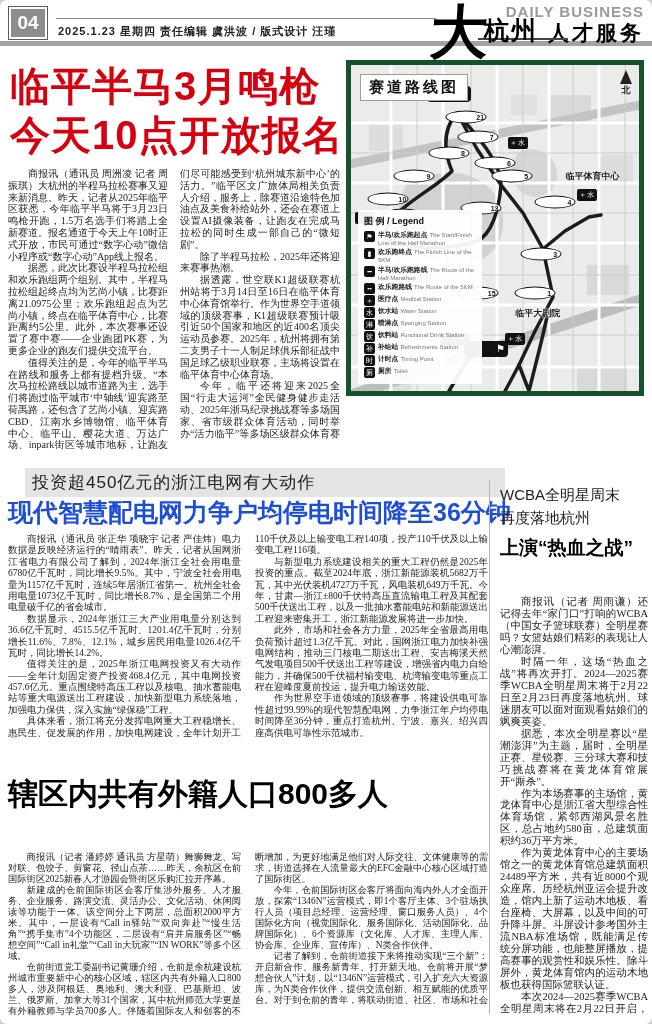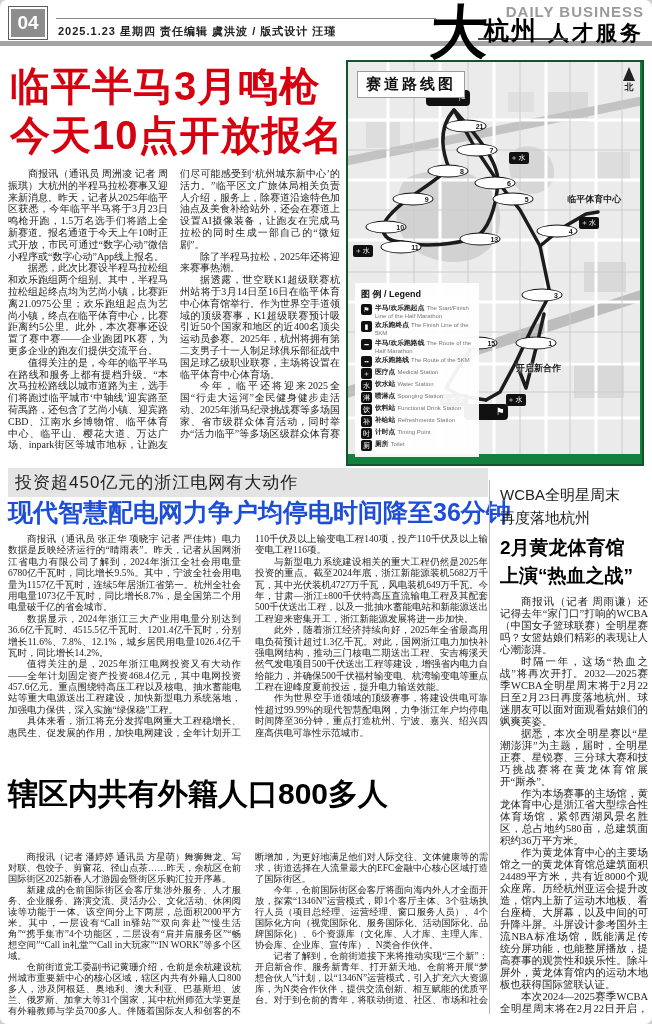--- a/index.html
+++ b/index.html
@@ -23,22 +23,22 @@
 
   
   .lead-hed{position:absolute;left:10px;top:62px;width:332px;font-size:40px;line-height:1.22;
             font-weight:900;color:#d7000f;letter-spacing:1px;white-space:nowrap;}
   .copy{text-align:justify;color:#222;}
   .copy p{margin:0;text-indent:2em;}
   .lead-body{position:absolute;left:8px;top:168px;width:332px;height:294px;overflow:hidden;
              font-size:10px;line-height:1.18;column-count:2;column-gap:12px;}
 
   
-  .map{position:absolute;left:346px;top:60px;width:298px;height:406px;box-sizing:border-box;
-       border:2px solid #14532d;background:#15803d;overflow:hidden;}
+  .map{position:absolute;left:346px;top:60px;width:298px;height:336px;box-sizing:border-box;
+       border:5px solid #14532d;background:#8b5cf6;overflow:hidden;}
   .map svg{position:absolute;left:0;top:0;}
   .map-title{position:absolute;left:9px;top:9px;background:#fff;border:1px solid #9c9c9c;
              padding:3px 8px;font-size:15px;font-weight:900;letter-spacing:3px;color:#111;z-index:5;}
   .north{position:absolute;right:7px;top:5px;z-index:5;text-align:center;}
   .north .tri{width:0;height:0;border-left:6px solid transparent;border-right:6px solid transparent;
               border-bottom:14px solid #222;margin:0 auto;}
   .north .n-label{font-size:9px;font-weight:bold;color:#222;}
   .legend{position:absolute;left:7px;bottom:7px;width:124px;background:rgba(255,255,255,.94);
           padding:5px 6px;z-index:5;box-sizing:border-box;}
   .legend h4{margin:0 0 3px 0;font-size:9px;color:#111;}
@@ -52,21 +52,21 @@
   .mk-km{width:11px;height:11px;border-radius:50%;background:#fff;border:1px solid #111;
          font-size:7px;line-height:11px;text-align:center;font-weight:bold;color:#111;}
   .mk-station{background:#111;color:#fff;font-size:7px;line-height:10px;padding:1px 2px;
               letter-spacing:1px;border-radius:2px;white-space:nowrap;}
   .mk-start{width:16px;height:16px;background:#111;color:#fff;border-radius:4px;font-size:10px;
             line-height:16px;text-align:center;}
   .mk-label{font-size:9px;font-weight:900;color:#1a1a1a;white-space:nowrap;
             text-shadow:0 0 2px #fff,0 0 2px #fff;}
 
   
-  .kicker{position:absolute;left:8px;top:468px;width:466px;background:#e4e4e4;color:#222;
+  .kicker{position:absolute;left:25px;top:468px;width:466px;background:#e4e4e4;color:#222;
           font-size:17px;padding:3px 7px;letter-spacing:1px;}
   .power-hed{position:absolute;left:8px;top:496px;width:480px;font-size:25px;font-weight:900;
              color:#1d4ed8;letter-spacing:0px;white-space:nowrap;}
   .power-body{position:absolute;left:8px;top:534px;width:480px;height:234px;overflow:hidden;
               font-size:9.5px;line-height:1.2;column-count:2;column-gap:14px;}
 
   
   .street-hed{position:absolute;left:8px;top:776px;width:480px;font-size:30px;font-weight:900;
               color:#000;line-height:1.18;white-space:nowrap;}
   .street-body{position:absolute;left:8px;top:852px;width:480px;height:166px;overflow:hidden;
@@ -226,60 +226,59 @@
       <div class="mk mk-km sans" style="left: 13%; top: 41%;">10</div>
       <div class="mk mk-station sans" style="left: 5%; top: 47%;">＋水</div>
       <div class="mk mk-km sans" style="left: 18%; top: 46%;">11</div>
       <div class="mk mk-km sans" style="left: 45%; top: 44%;">13</div>
       <div class="mk mk-km sans" style="left: 71%; top: 42%;">4</div>
       <div class="mk mk-label sans" style="left: 79%; top: 34%;">临平体育中心</div>
       <div class="mk mk-station sans" style="left: 82%; top: 40%;">＋水</div>
       <div class="mk mk-km sans" style="left: 66%; top: 58%;">3</div>
       <div class="mk mk-km sans" style="left: 44%; top: 70%;">15</div>
       <div class="mk mk-km sans" style="left: 64%; top: 70%;">1</div>
-      <div class="mk mk-label sans" style="left: 60%; top: 76%;">开启新合作</div>
+      <div class="mk mk-label sans" style="left: 60%; top: 76%;">临平大剧院</div>
       <div class="mk mk-station sans" style="left: 36%; top: 84%;">＋水饮</div>
       <div class="mk mk-station sans" style="left: 57%; top: 84%;">＋水</div>
       <div class="mk mk-start sans" style="left: 47%; top: 87%;">⚑</div>
     </div>
 
   <div class="kicker sans">投资超450亿元的浙江电网有大动作</div>
   <div class="power-hed sans">现代智慧配电网力争户均停电时间降至36分钟</div>
   <div class="power-body copy">
       <p>商报讯（通讯员 张正华 项晓宇 记者 严佳炜）电力数据是反映经济运行的“晴雨表”。昨天，记者从国网浙江省电力有限公司了解到，2024年浙江全社会用电量6780亿千瓦时，同比增长9.5%。其中，宁波全社会用电量为1157亿千瓦时，连续5年居浙江省第一。杭州全社会用电量1073亿千瓦时，同比增长8.7%，是全国第二个用电量破千亿的省会城市。</p>
       <p>数据显示，2024年浙江三大产业用电量分别达到36.6亿千瓦时、4515.5亿千瓦时、1201.4亿千瓦时，分别增长11.6%、7.8%、12.1%，城乡居民用电量1026.4亿千瓦时，同比增长14.2%。</p>
       <p>值得关注的是，2025年浙江电网投资又有大动作——全年计划固定资产投资468.4亿元，其中电网投资457.6亿元。重点围绕特高压工程以及核电、抽水蓄能电站等重大电源送出工程建设，加快新型电力系统落地，加强电力保供，深入实施“绿保稳”工程。</p>
       <p>具体来看，浙江将充分发挥电网重大工程稳增长、惠民生、促发展的作用，加快电网建设，全年计划开工110千伏及以上输变电工程140项，投产110千伏及以上输变电工程116项。</p>
       <p>与新型电力系统建设相关的重大工程仍然是2025年投资的重点。截至2024年底，浙江新能源装机5682万千瓦，其中光伏装机4727万千瓦，风电装机649万千瓦。今年，甘肃—浙江±800千伏特高压直流输电工程及其配套500千伏送出工程，以及一批抽水蓄能电站和新能源送出工程迎来密集开工，浙江新能源发展将进一步加快。</p>
-      <p>此外，随着浙江经济持续向好，2025年全省最高用电负荷预计超过1.3亿千瓦。对此，国网浙江电力加快补强电网结构，推动三门核电二期送出工程、安吉梅溪天然气发电项目500千伏送出工程等建设，增强省内电力自给能力，并确保500千伏福村输变电、杭湾输变电等重点工程在迎峰度夏前投运，提升电力输送效能。</p>
+      <p>此外，市场和社会各方力量，2025年全省最高用电负荷预计超过1.3亿千瓦。对此，国网浙江电力加快补强电网结构，推动三门核电二期送出工程、安吉梅溪天然气发电项目500千伏送出工程等建设，增强省内电力自给能力，并确保500千伏福村输变电、杭湾输变电等重点工程在迎峰度夏前投运，提升电力输送效能。</p>
       <p>作为世界空手道领域的顶级赛事，将建设供电可靠性超过99.99%的现代智慧配电网，力争浙江年户均停电时间降至36分钟，重点打造杭州、宁波、嘉兴、绍兴四座高供电可靠性示范城市。</p>
     </div>
 
   <div class="street-hed sans">
     <div>辖区内共有外籍人口800多人</div>
   </div>
   <div class="street-body copy">
       <p>商报讯（记者 潘婷婷 通讯员 方星萌）舞狮舞龙、写对联、包饺子、剪窗花、径山点茶……昨天，余杭区仓前国际街区2025新春人才游园会暨街区乐购汇拉开序幕。</p>
       <p>新建成的仓前国际街区会客厅集涉外服务、人才服务、企业服务、路演交流、灵活办公、文化活动、休闲阅读等功能于一体。该空间分上下两层，总面积2000平方米。其中，一层设有“Call in驿站”“双向奔赴”“慢生活角”“携手集市”4个功能区，二层设有“肩并肩服务区”“畅想空间”“Call in礼堂”“Call in大玩家”“IN WORK”等多个区域。</p>
       <p>仓前街道党工委副书记黄珊介绍，仓前是余杭建设杭州城市重要新中心的核心区域，辖区内共有外籍人口800多人，涉及阿根廷、奥地利、澳大利亚、巴基斯坦、波兰、俄罗斯、加拿大等31个国家，其中杭州师范大学更是有外籍教师与学员700多人。伴随着国际友人和创客的不断增加，为更好地满足他们对人际交往、文体健康等的需求，街道选择在人流量最大的EFC金融中心核心区域打造了国际街区。</p>
       <p>今年，仓前国际街区会客厅将面向海内外人才全面开放，探索“1346N”运营模式，即1个客厅主体、3个驻场执行人员（项目总经理、运营经理、窗口服务人员）、4个国际化方向（视觉国际化、服务国际化、活动国际化、品牌国际化）、6个资源库（文化库、人才库、主理人库、协会库、企业库、宣传库）、N类合作伙伴。</p>
       <p>记者了解到，仓前街道接下来将推动实现“三个新”：开启新合作、服务新青年、打开新天地。仓前将开展“梦想合伙人”计划，以“1346N”运营模式，引入扩充六大资源库，为N类合作伙伴，提供交流创新、相互赋能的优质平台。对于到仓前的青年，将联动街道、社区、市场和社会各方力量，为人才招引、项目落地、创业创新、生活保障等提供全周期、一站式的增值化服务。</p>
     </div>
 
   <div class="vrule"></div>
   <div class="wcba-kicker sans">
     <div>WCBA全明星周末</div>
     <div>再度落地杭州</div>
   </div>
   <div class="wcba-hed sans">
-    <div>2月黄龙体育馆</div>
     <div>上演“热血之战”</div>
   </div>
   <div class="wcba-body copy">
       <p>商报讯（记者 周雨谦）还记得去年“家门口”打响的WCBA（中国女子篮球联赛）全明星赛吗？女篮姑娘们精彩的表现让人心潮澎湃。</p>
-      <p>时隔一年，这场“热血之战”将再次开打。2032—2025赛季WCBA全明星周末将于2月22日至2月23日再度落地杭州。球迷朋友可以面对面观看姑娘们的飒爽英姿。</p>
+      <p>时隔一年，这场“热血之战”将再次开打。2024—2025赛季WCBA全明星周末将于2月22日至2月23日再度落地杭州。球迷朋友可以面对面观看姑娘们的飒爽英姿。</p>
       <p>据悉，本次全明星赛以“星潮澎湃”为主题，届时，全明星正赛、星锐赛、三分球大赛和技巧挑战赛将在黄龙体育馆展开“厮杀”。</p>
       <p>作为本场赛事的主场馆，黄龙体育中心是浙江省大型综合性体育场馆，紧邻西湖风景名胜区，总占地约580亩，总建筑面积约36万平方米。</p>
       <p>作为黄龙体育中心的主要场馆之一的黄龙体育馆总建筑面积24489平方米，共有近8000个观众座席。历经杭州亚运会提升改造，馆内上新了运动木地板、看台座椅、大屏幕，以及中间的可升降斗屏。斗屏设计参考国外主流NBA标准场馆，既能满足传统分屏功能，也能整屏播放，提高赛事的观赏性和娱乐性。除斗屏外，黄龙体育馆内的运动木地板也获得国际篮联认证。</p>
       <p>本次2024—2025赛季WCBA全明星周末将在2月22日开启，众多新星与丰富多彩的现场活动将在当天全部亮相。届时，联赛将带来更多的精彩环节和全新的互动体验，为球迷们献上一场篮球盛宴。</p>
     </div>
 
 </div>
 
 </body></html>

